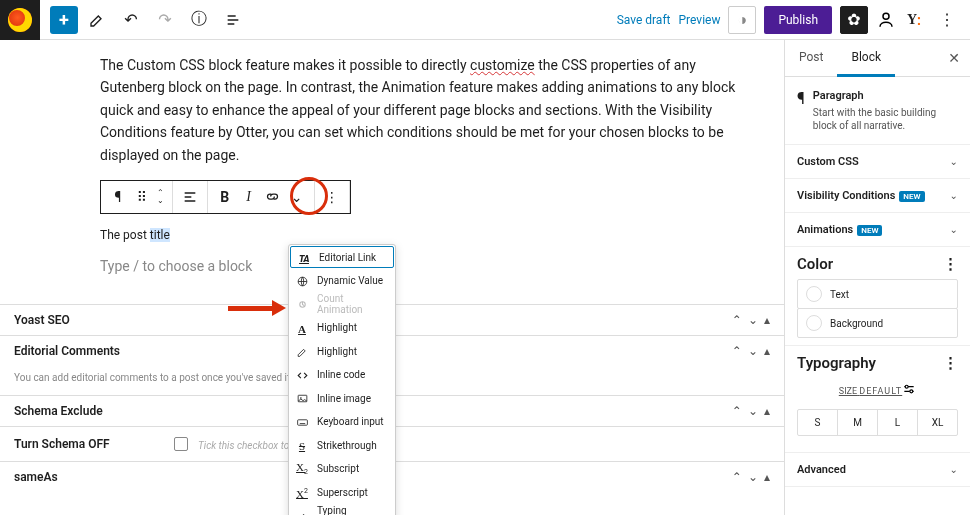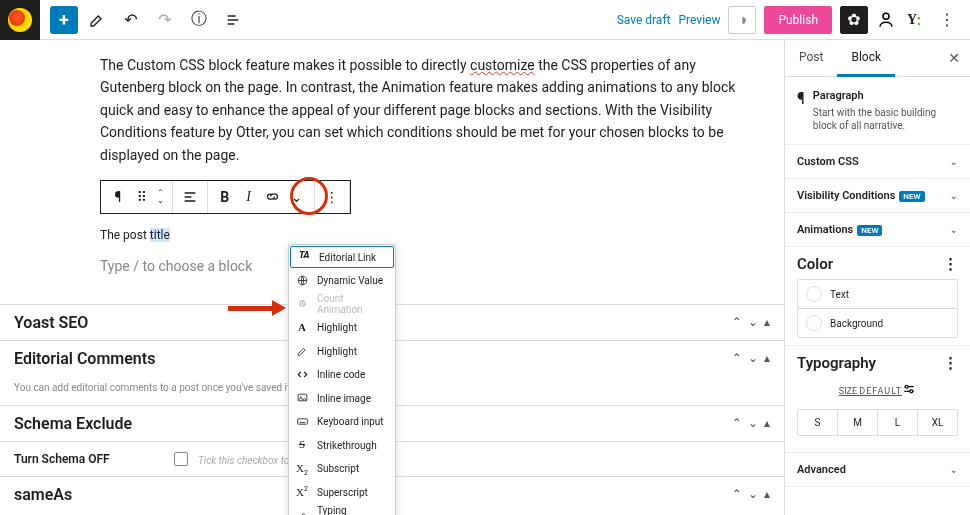--- a/index.html
+++ b/index.html
@@ -7,21 +7,21 @@
 .topbar { height: 40px; border-bottom: 1px solid #ddd; display: flex; align-items: center; }
 .logo { width: 40px; height: 40px; background: #1e1e1e; display: flex; align-items: center; justify-content: center; }
 .logo-circle { width: 24px; height: 24px; border-radius: 50%; background: radial-gradient(circle at 40% 40%, #ff5a1f 0%, #d92e0b 60%, #a81f05 100%); box-shadow: inset -3px -2px 0 4px #ffd800; }
 .tb-left { display: flex; align-items: center; gap: 4px; padding-left: 10px; }
 .add-btn { width: 28px; height: 28px; background: #007cba; color: #fff; border-radius: 3px; display: flex; align-items: center; justify-content: center; font-size: 18px; font-weight: bold; cursor: pointer; }
 .tb-ic { width: 30px; height: 30px; display: flex; align-items: center; justify-content: center; font-size: 16px; color: #1e1e1e; cursor: pointer; }
 .tb-right { margin-left: auto; display: flex; align-items: center; gap: 8px; padding-right: 8px; }
 .link-btn { color: #007cba; font-size: 12px; cursor: pointer; }
 .sq-btn { width: 28px; height: 28px; display: flex; align-items: center; justify-content: center; border: 1px solid #ccc; border-radius: 2px; cursor: pointer; }
 .sq-btn.dark { background: #1e1e1e; color: #fff; border-color: #1e1e1e; }
-.publish { background: #ec4899; color: #fff; font-size: 12px; padding: 7px 14px; border-radius: 2px; cursor: pointer; }
+.publish { background: #4c1d95; color: #fff; font-size: 12px; padding: 7px 14px; border-radius: 2px; cursor: pointer; }
 .yoast-ic { width: 20px; height: 20px; display: flex; align-items: center; justify-content: center; }
 
 .workspace { display: flex; height: calc(100% - 40px); }
 .canvas { flex: 1; padding: 14px 0 0 0; overflow: hidden; position: relative; }
 .content { max-width: 660px; margin: 0 0 0 100px; }
 .para { font-size: 14px; line-height: 1.6; color: #1e1e1e; margin-bottom: 14px; }
 .underline-red { text-decoration: underline wavy #d63638; text-decoration-thickness: 1px; }
 
 .block-tb { display: flex; border: 1px solid #1e1e1e; height: 34px; width: fit-content; margin-bottom: 14px; }
 .bt-cell { display: flex; align-items: center; justify-content: center; padding: 0 8px; border-right: 1px solid #ddd; gap: 6px; cursor: pointer; }
@@ -30,31 +30,31 @@
 .red-ring { position: absolute; width: 38px; height: 38px; border: 3px solid #d92e0b; border-radius: 50%; pointer-events: none; }
 
 .post-line { font-size: 12px; margin-bottom: 16px; }
 .hl { background: #cfe6ff; }
 .placeholder { color: #888; font-size: 14px; }
 
 .dropdown { position: absolute; width: 108px; left: 288px; top: 204px; background: #fff; border: 1px solid #ccc; border-radius: 3px; box-shadow: 0 2px 8px rgba(0,0,0,.15); z-index: 50; }
 .dd-row { height: 23.5px; display: flex; align-items: center; padding: 0 8px 0 6px; gap: 8px; font-size: 10px; color: #1e1e1e; cursor: pointer; }
 .dd-row.first { border: 1px solid #007cba; border-radius: 2px; margin: 1px; height: 22px; }
 .dd-row.disabled { color: #bbb; cursor: default; }
-.dd-ic { width: 14px; height: 14px; display: flex; align-items: flex-start; justify-content: center; font-size: 11px; flex-shrink: 0; }
+.dd-ic { width: 14px; height: 14px; display: flex; align-items: flex-end; justify-content: center; font-size: 11px; flex-shrink: 0; text-decoration: underline; }
 .dd-ic svg { width: 13px; height: 13px; }
 .ta-logo { font-weight: 900; font-style: italic; font-size: 9px; letter-spacing: -0.5px; }
 
 .arrow { position: absolute; left: 228px; top: 266px; z-index: 60; pointer-events: none; }
 .arrow-line { position: absolute; width: 46px; height: 5px; background: #d92e0b; top: 0; left: 0; }
 .arrow-head { position: absolute; left: 44px; top: -6px; width: 0; height: 0; border-left: 14px solid #d92e0b; border-top: 8px solid transparent; border-bottom: 8px solid transparent; }
 
 .meta-sections { margin-top: 30px; }
 .meta-row { border-top: 1px solid #ddd; padding: 8px 14px; display: flex; align-items: center; }
-.meta-title { font-size: 16px; font-weight: 600; flex: 1; }
+.meta-title { font-size: 12px; font-weight: 600; flex: 1; }
 .meta-ctrls { display: flex; gap: 6px; color: #555; font-size: 12px; }
 .meta-ctrls span { cursor: pointer; }
 .meta-sub { font-size: 10px; color: #888; padding: 6px 14px 12px; }
 .meta-field { display: flex; align-items: flex-end; gap: 10px; padding: 10px 14px; border-top: 1px solid #ddd; }
 .meta-field-label { font-size: 12px; font-weight: 600; width: 150px; }
 .checkbox { width: 14px; height: 14px; border: 1px solid #888; border-radius: 2px; }
 .muted { font-size: 10px; color: #aaa; font-style: italic; }
 
 .sidebar { width: 186px; border-left: 1px solid #ddd; font-size: 12px; }
 .sb-tabs { display: flex; position: relative; border-bottom: 1px solid #ddd; }

